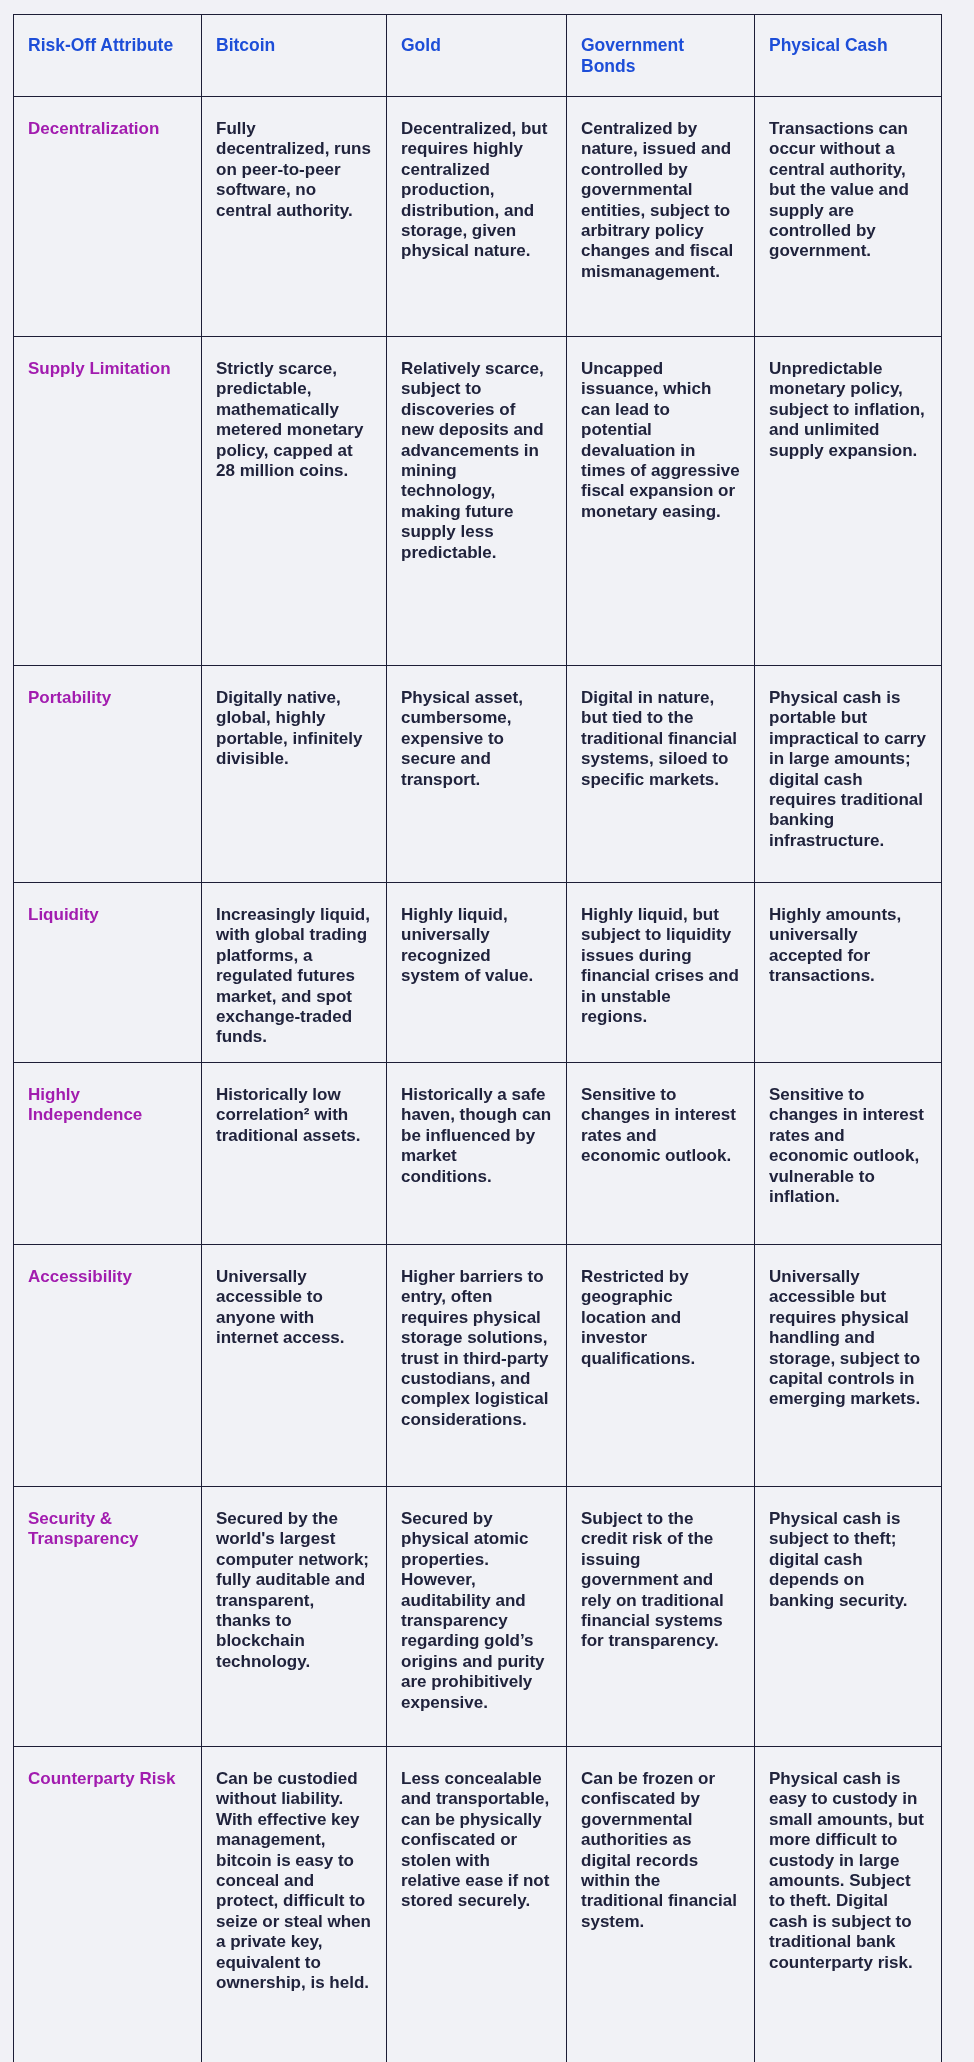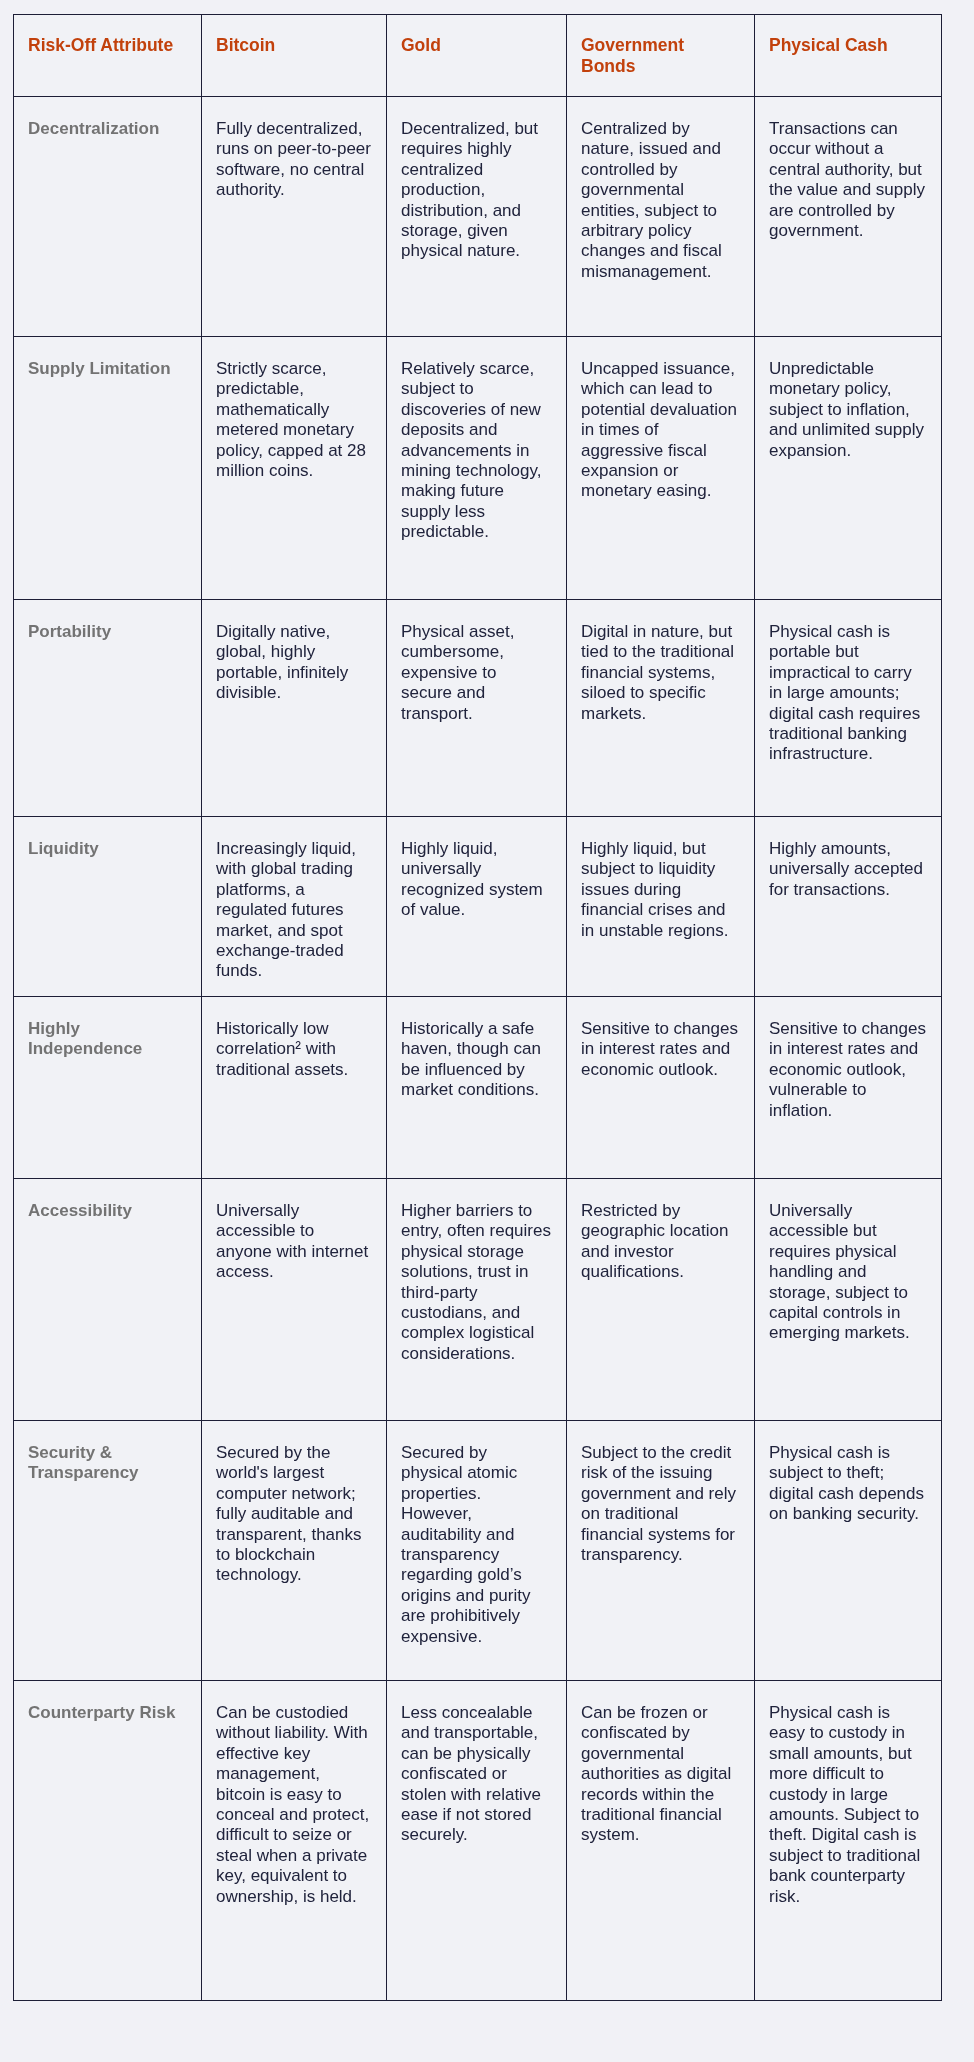--- a/index.html
+++ b/index.html
@@ -26,36 +26,36 @@
   }
   table.riskoff th,
   table.riskoff td {
     border: 1px solid #1d1e36;
     vertical-align: top;
     text-align: left;
     padding: 22px 14px 14px 14px;
     color: #20233c;
     font-size: 17px;
     line-height: 1.2;
-    font-weight: normal;
+    font-weight: bold;
     word-wrap: break-word;
   }
   table.riskoff thead th {
     font-weight: bold;
-    color: #c2410c;
+    color: #1d4ed8;
     font-size: 17.5px;
     padding-top: 20px;
   }
   table.riskoff tbody th.attr {
     font-weight: bold;
-    color: #737373;
+    color: #a21caf;
   }
   tr.hdr  { height: 82px;  }
   tr.r1   { height: 240px; }
-  tr.r2   { height: 263px; }
+  tr.r2   { height: 329px; }
   tr.r3   { height: 217px; }
   tr.r4   { height: 180px; }
   tr.r5   { height: 182px; }
   tr.r6   { height: 242px; }
   tr.r7   { height: 260px; }
   tr.r8   { height: 320px; }
 </style>
 </head>
 <body>
 

